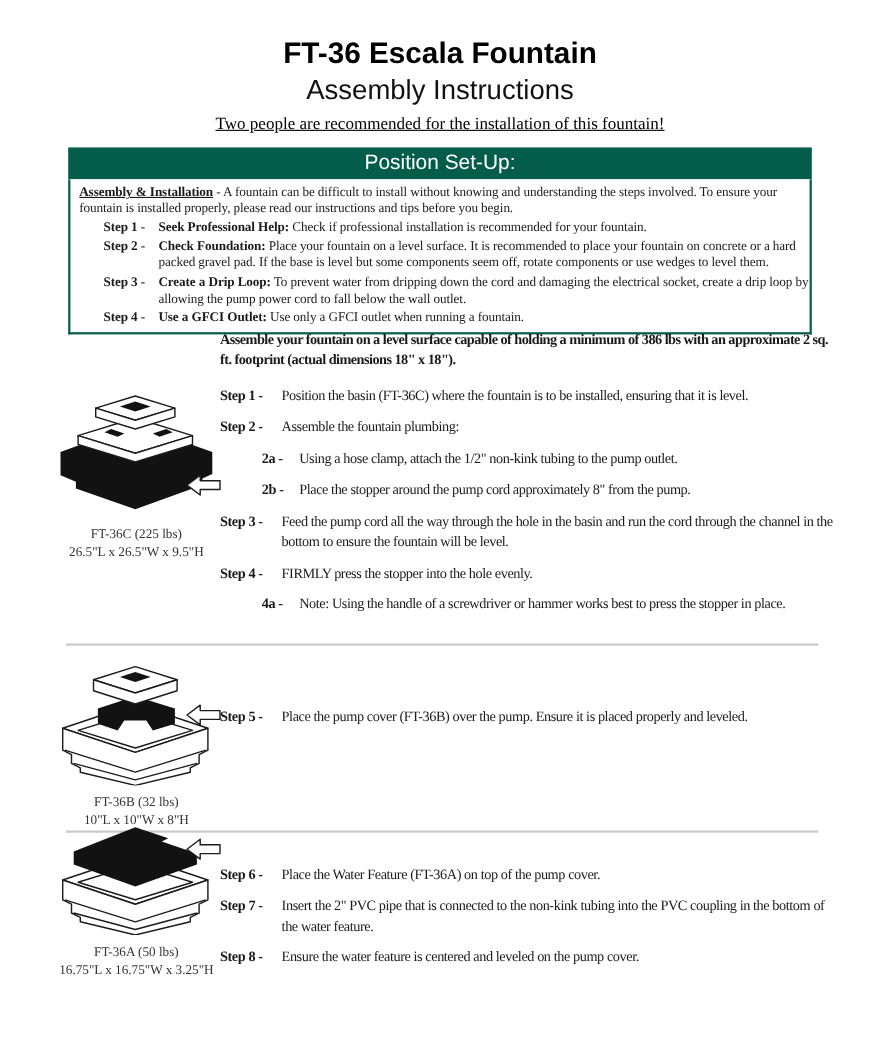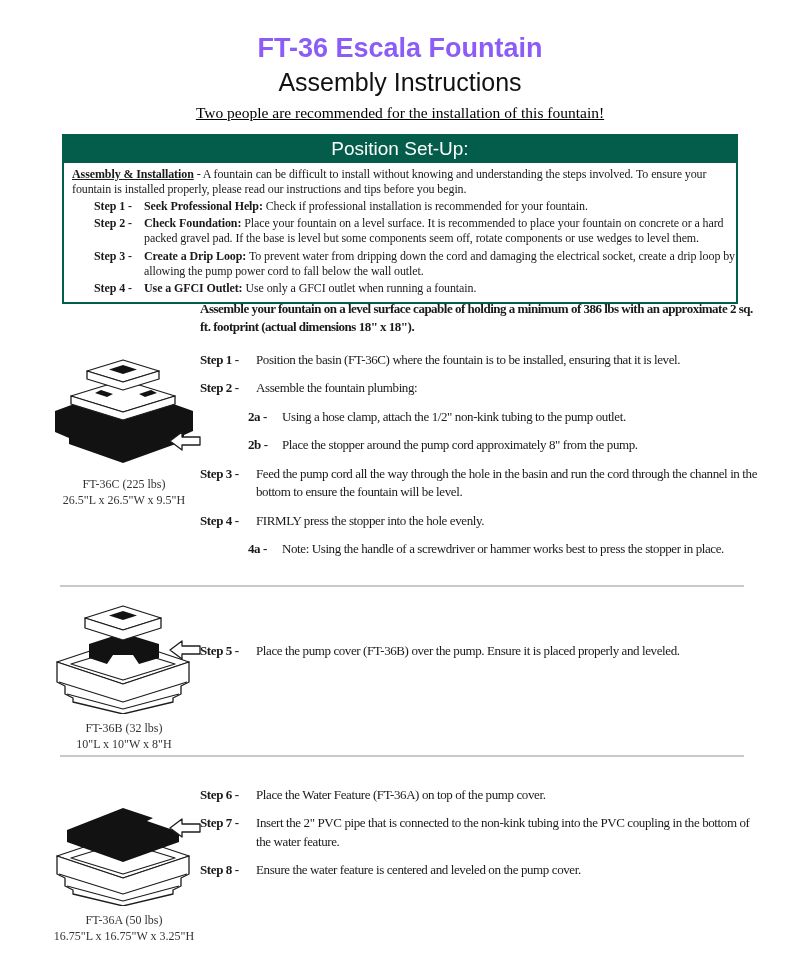--- a/index.html
+++ b/index.html
@@ -1,21 +1,21 @@
 <!DOCTYPE html>
 <html><head>
 <meta charset="utf-8">
 <style>
   html,body{margin:0;padding:0;background:#fff;}
   .page{position:relative;width:800px;height:960px;background:#fff;overflow:hidden;
         font-family:"Liberation Serif",serif;color:#1a1a1a;}
   
   .title-block{position:absolute;top:34px;left:0;width:800px;text-align:center;
                font-family:"Liberation Sans",sans-serif;}
-  .title{font-size:27px;font-weight:700;color:#8b5cf6;line-height:1.1;}
+  .title{font-size:27px;font-weight:700;color:#000000;line-height:1.1;}
   .subtitle{font-size:25px;font-weight:400;color:#111;line-height:1.2;margin-top:3px;}
   .warning{position:absolute;top:104px;left:0;width:800px;text-align:center;
            font-size:15.5px;font-weight:400;text-decoration:underline;color:#000;}
   
   .greenbar{position:absolute;top:134px;left:62px;width:676px;height:29px;background:#045d4b;
             color:#fff;font-family:"Liberation Sans",sans-serif;font-size:19px;
             display:flex;align-items:center;justify-content:center;}
   .setup-box{position:absolute;top:163px;left:62px;width:676px;box-sizing:border-box;
              border:2px solid #045d4b;border-top:none;background:#fff;
              padding:4px 0 6px 8px;font-size:12px;line-height:1.26;letter-spacing:-0.1px;}
@@ -28,25 +28,25 @@
   .col-right{position:absolute;left:200px;width:562px;font-size:13px;line-height:1.42;
              letter-spacing:-0.4px;}
   .sec1{top:300px;}
   .sec2{top:642px;}
   .sec3{top:786px;}
   .intro-bold{font-weight:700;letter-spacing:-0.5px;margin:0 0 14px 0;}
   .mstep{display:flex;margin-top:10px;}
   .mstep.first{margin-top:0;}
   .mnum{font-weight:700;flex:none;width:56px;}
   .mtxt{margin:0;flex:1;}
-  .sub{margin-left:48px;}
+  .sub{margin-left:38px;}
   .sub .mnum{width:34px;}
   
   .prod{position:absolute;left:38px;width:172px;text-align:center;}
-  .prod1{top:352px;} .prod2{top:602px;} .prod3{top:804px;}
+  .prod1{top:352px;} .prod2{top:602px;} .prod3{top:748px;}
   .caption{font-size:12px;line-height:1.3;color:#333;margin-top:3px;}
   .divider{position:absolute;left:60px;width:684px;height:2px;background:#c9c9c9;}
   .div1{top:585px;} .div2{top:755px;}
   svg .ln{fill:#fff;stroke:#1c1c1c;stroke-width:1.3;stroke-linejoin:round;}
   svg .blk{fill:#121212;stroke:none;}
   svg .open{fill:none;stroke:#1c1c1c;stroke-width:1.2;stroke-linejoin:round;}
 </style>
 </head>
 <body>
 

